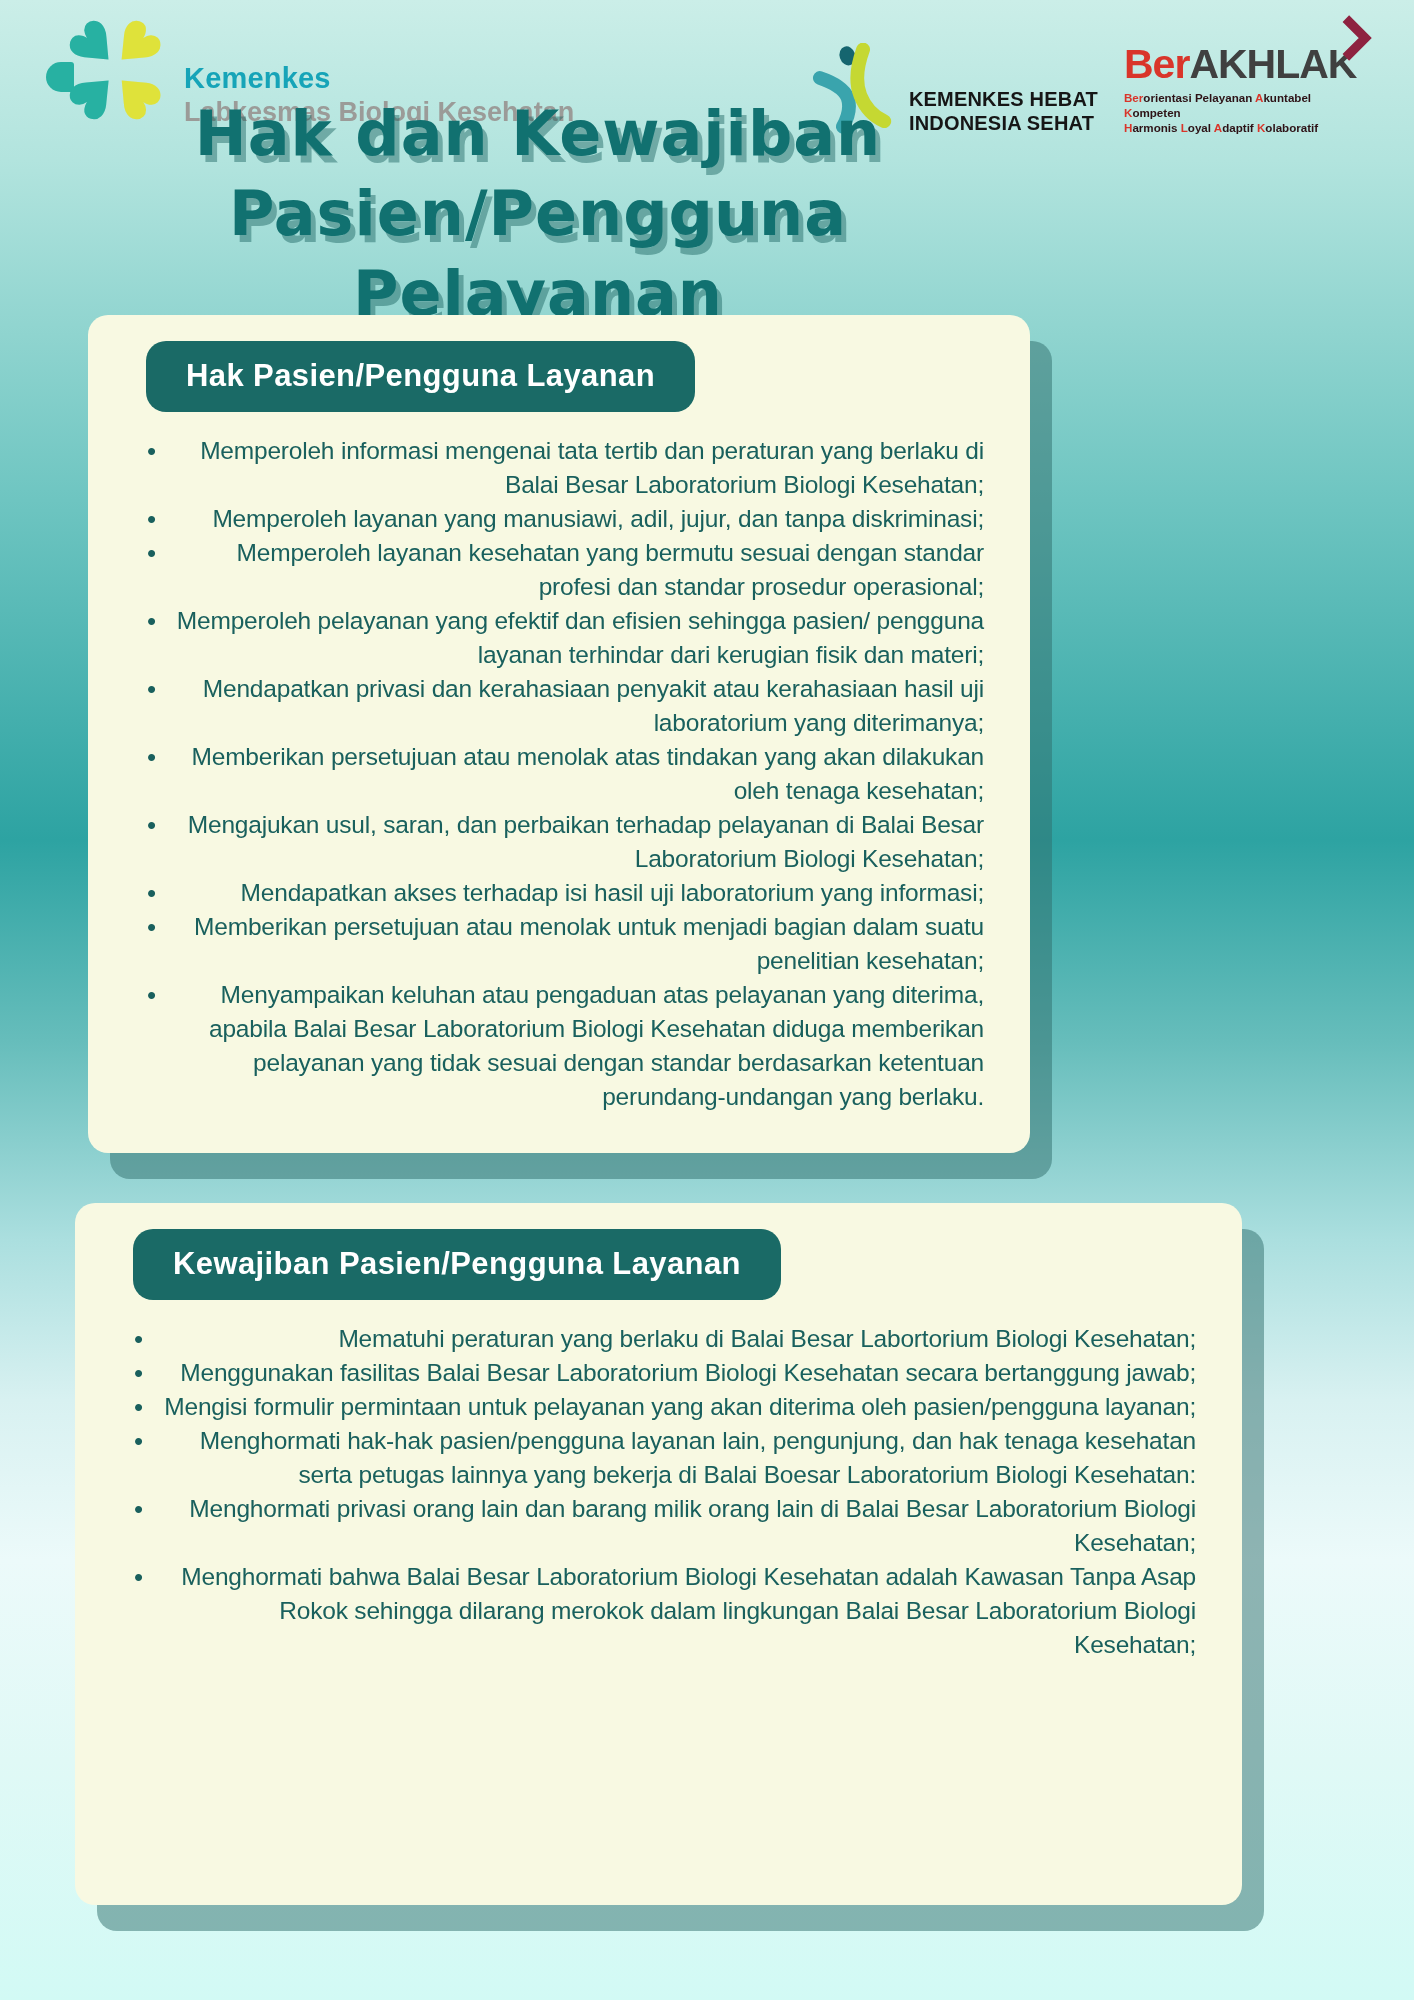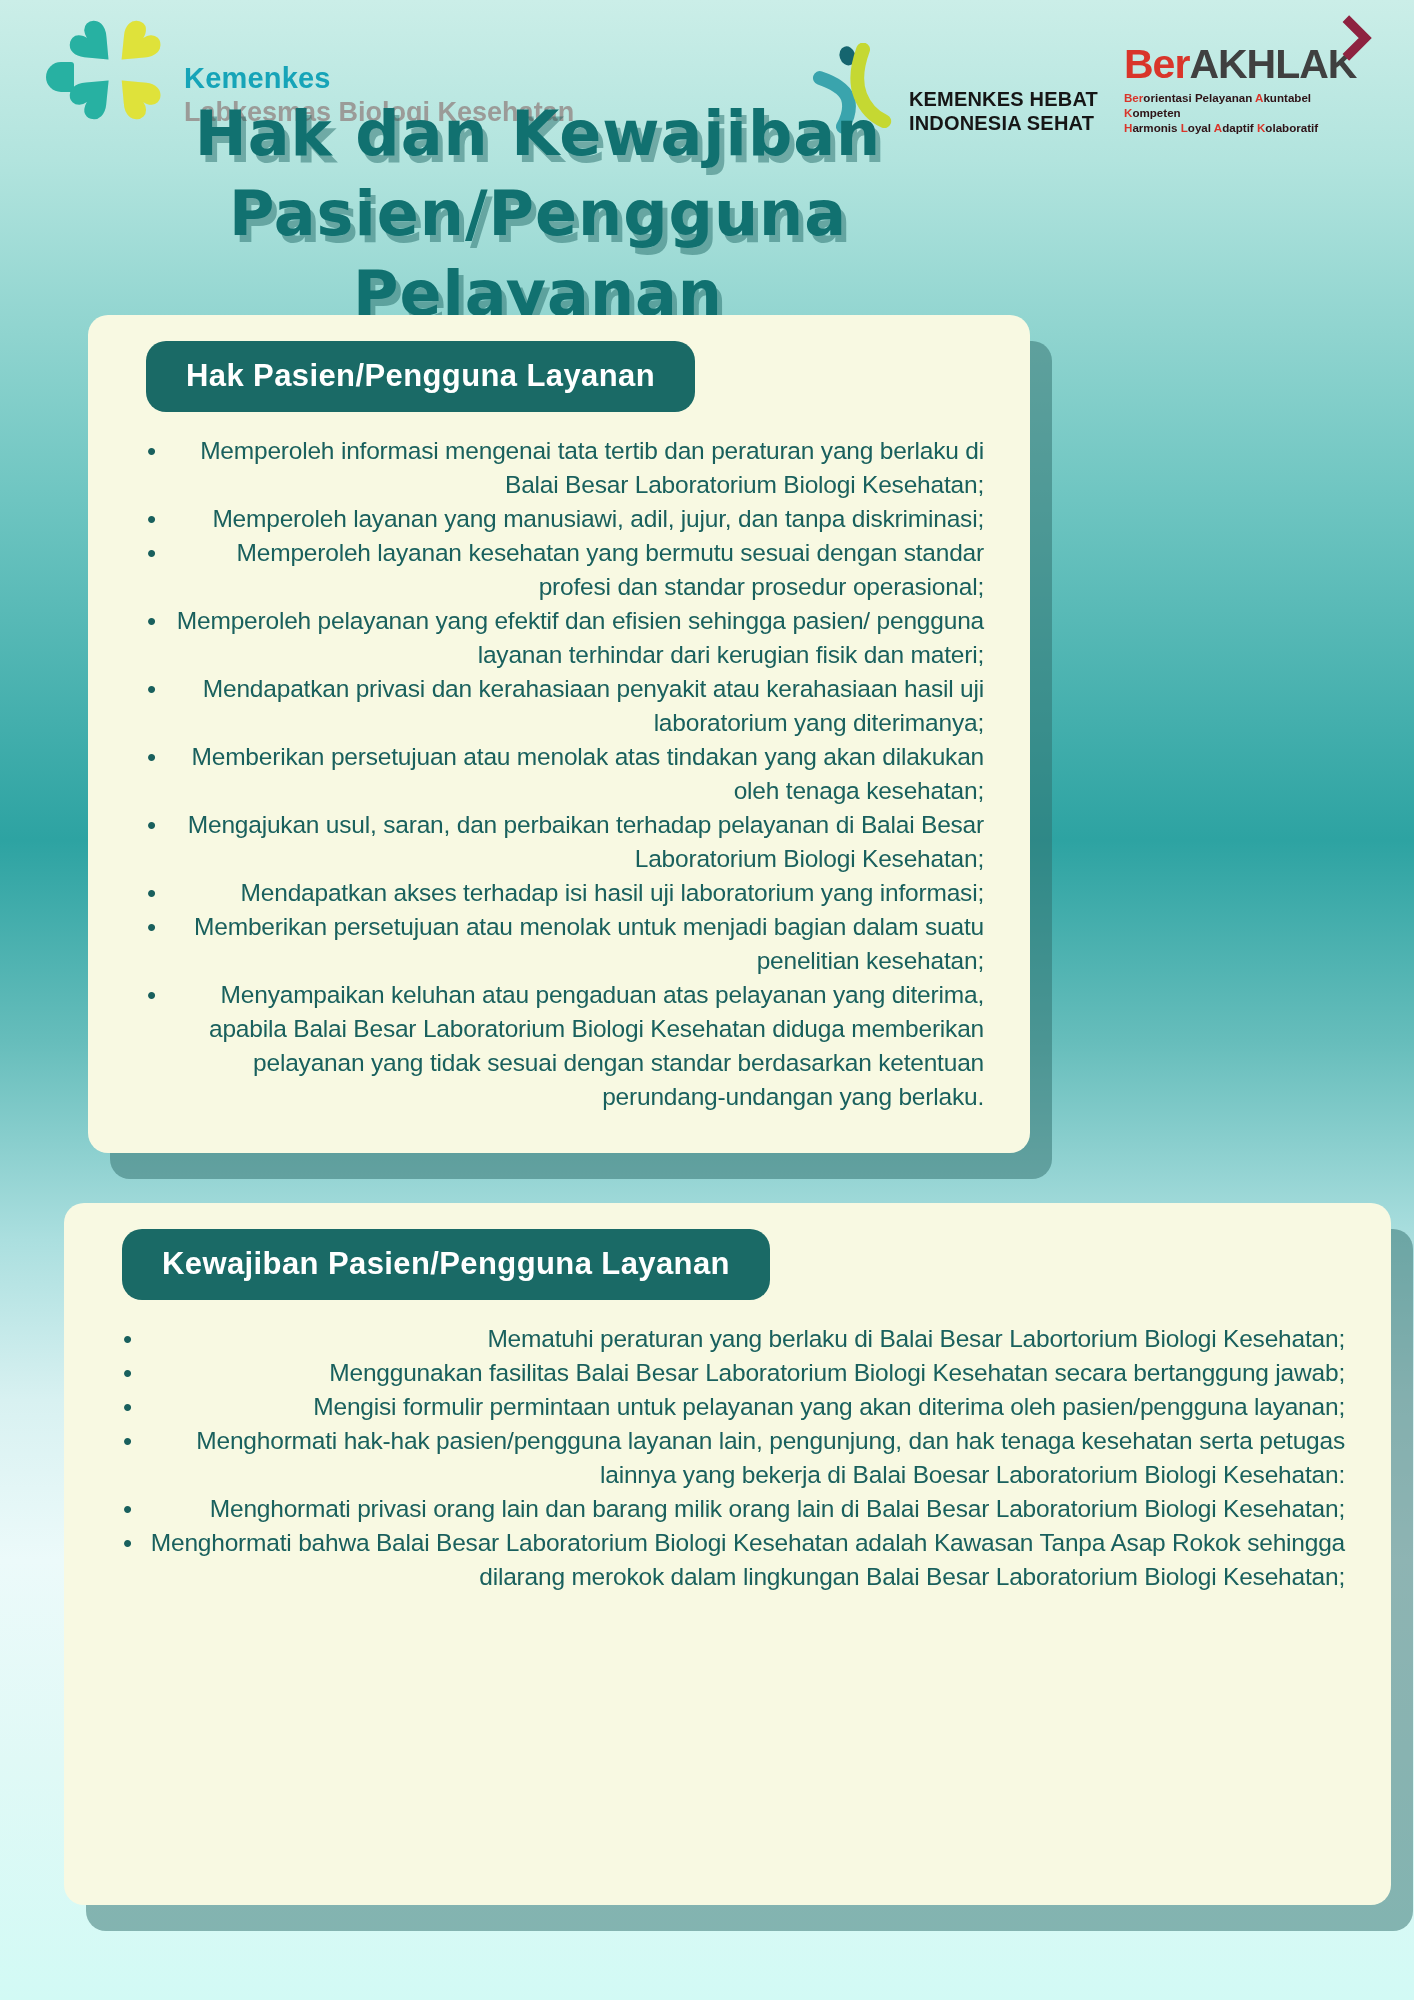--- a/index.html
+++ b/index.html
@@ -47,21 +47,21 @@
     color:#117170; letter-spacing:1px;
     text-shadow: 5px 7px 0 rgba(14,88,86,0.42);
   }
 
   
   .card {
     position:absolute; background:#f8f9e2; border-radius:20px;
     box-shadow: 22px 26px 0 rgba(48,110,108,0.5);
   }
   .card-1 { left:88px; top:315px; width:942px;  height:838px; }
-  .card-2 { left:64px; top:1203px; width:1327px; height:702px; }
+  .card-2 { left:75px; top:1203px; width:1167px; height:702px; }
   .pill {
     display:inline-block; margin:26px 0 0 58px;
     background:#1a6a66; color:#ffffff;
     font-size:31px; font-weight:bold; letter-spacing:0.4px;
     padding:17px 40px 18px 40px; border-radius:20px;
   }
   ul.items { margin:22px 46px 0 86px; list-style:none;text-align:right; }
   ul.items li {
     position:relative; font-size:24.5px; line-height:34px;
     color:#19605d; letter-spacing:-0.2px;

